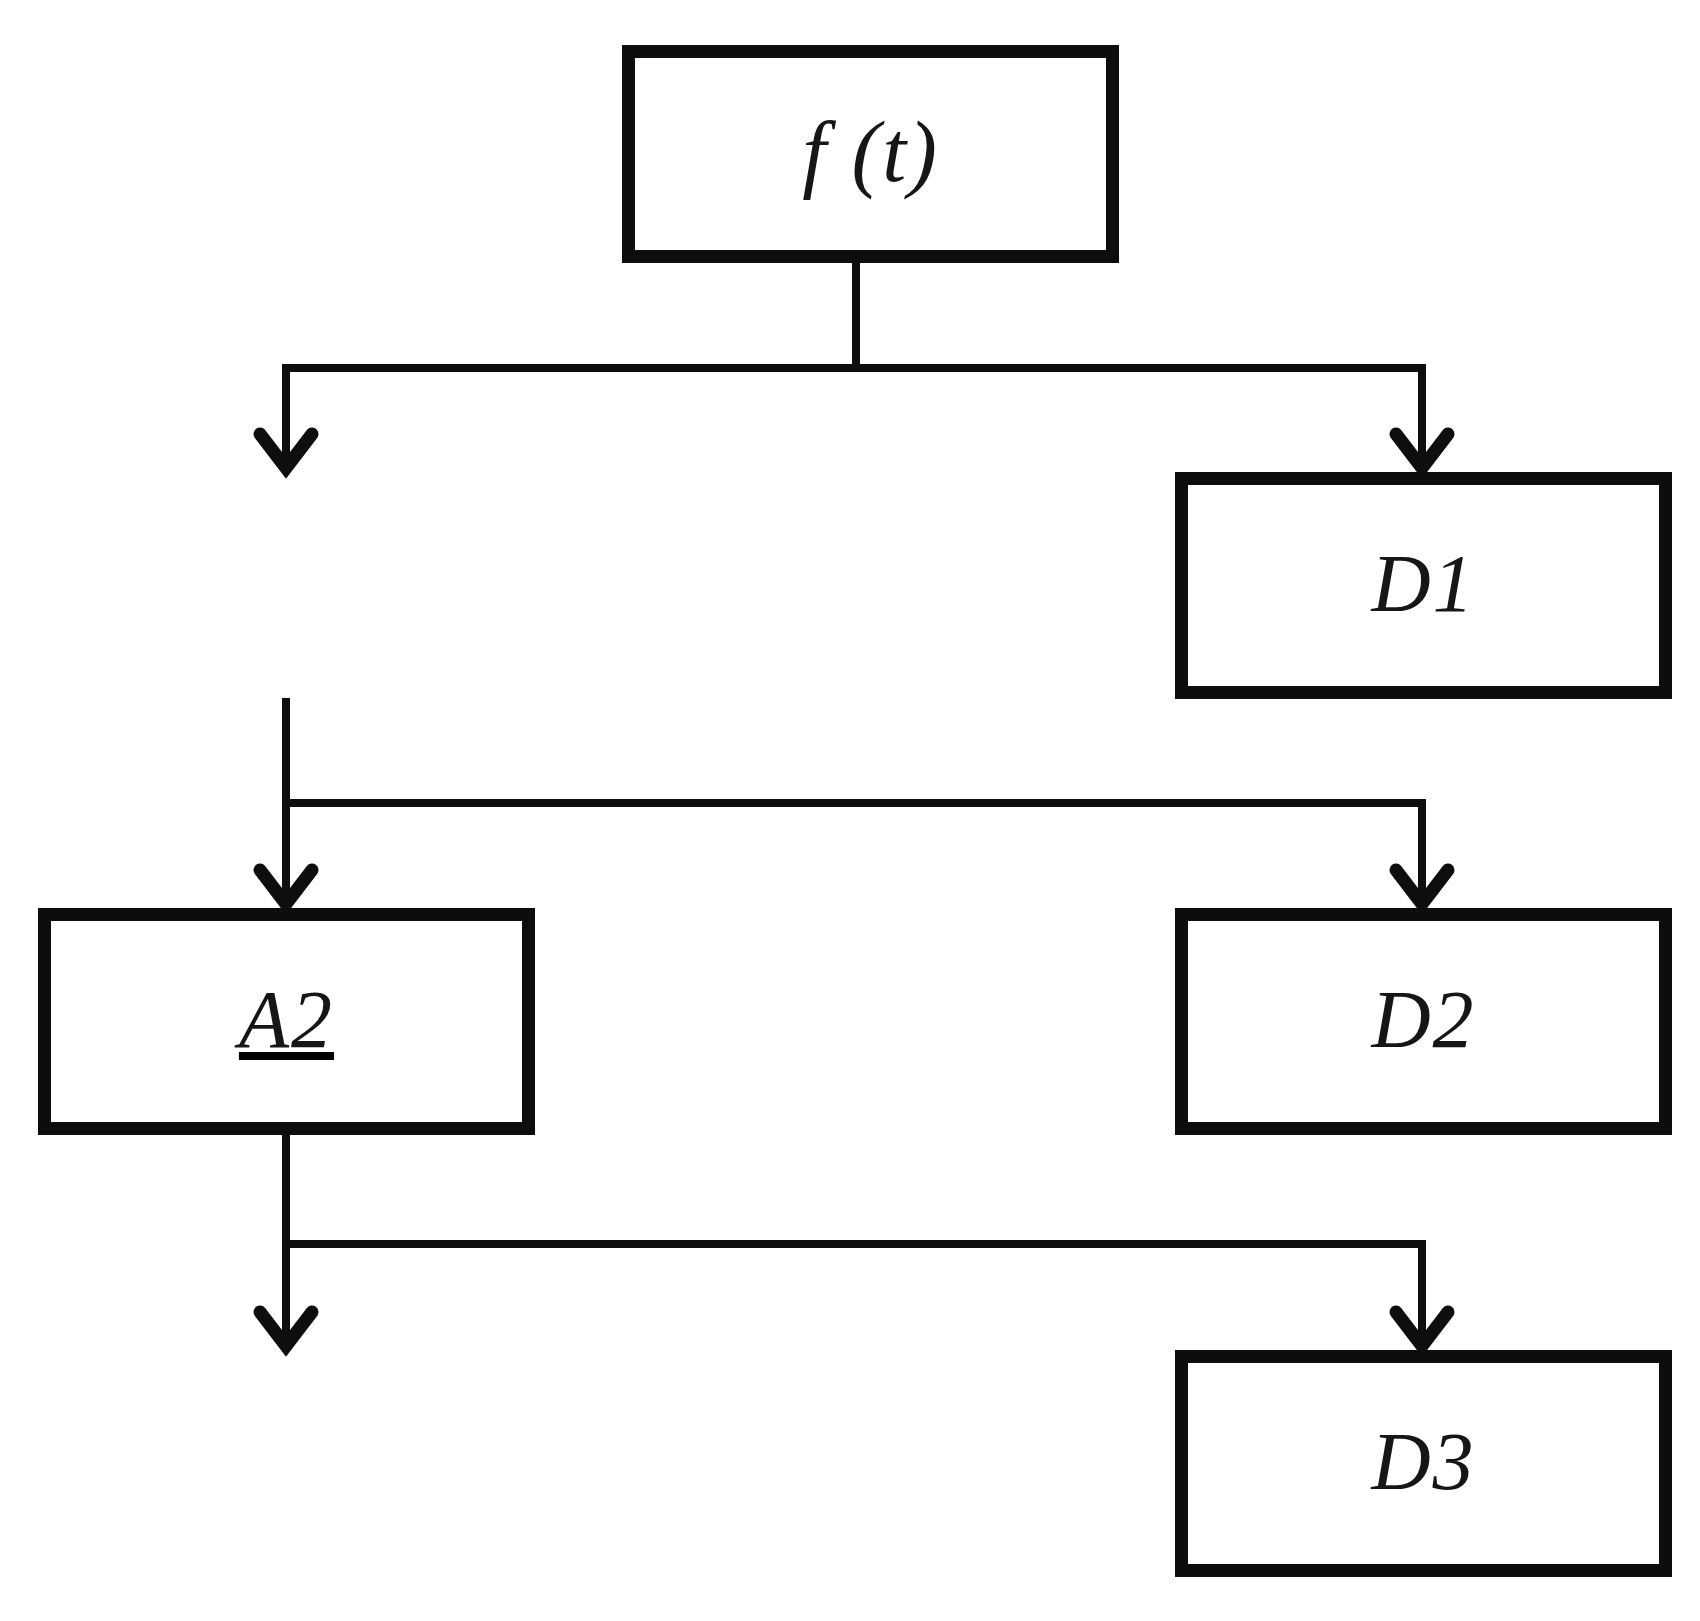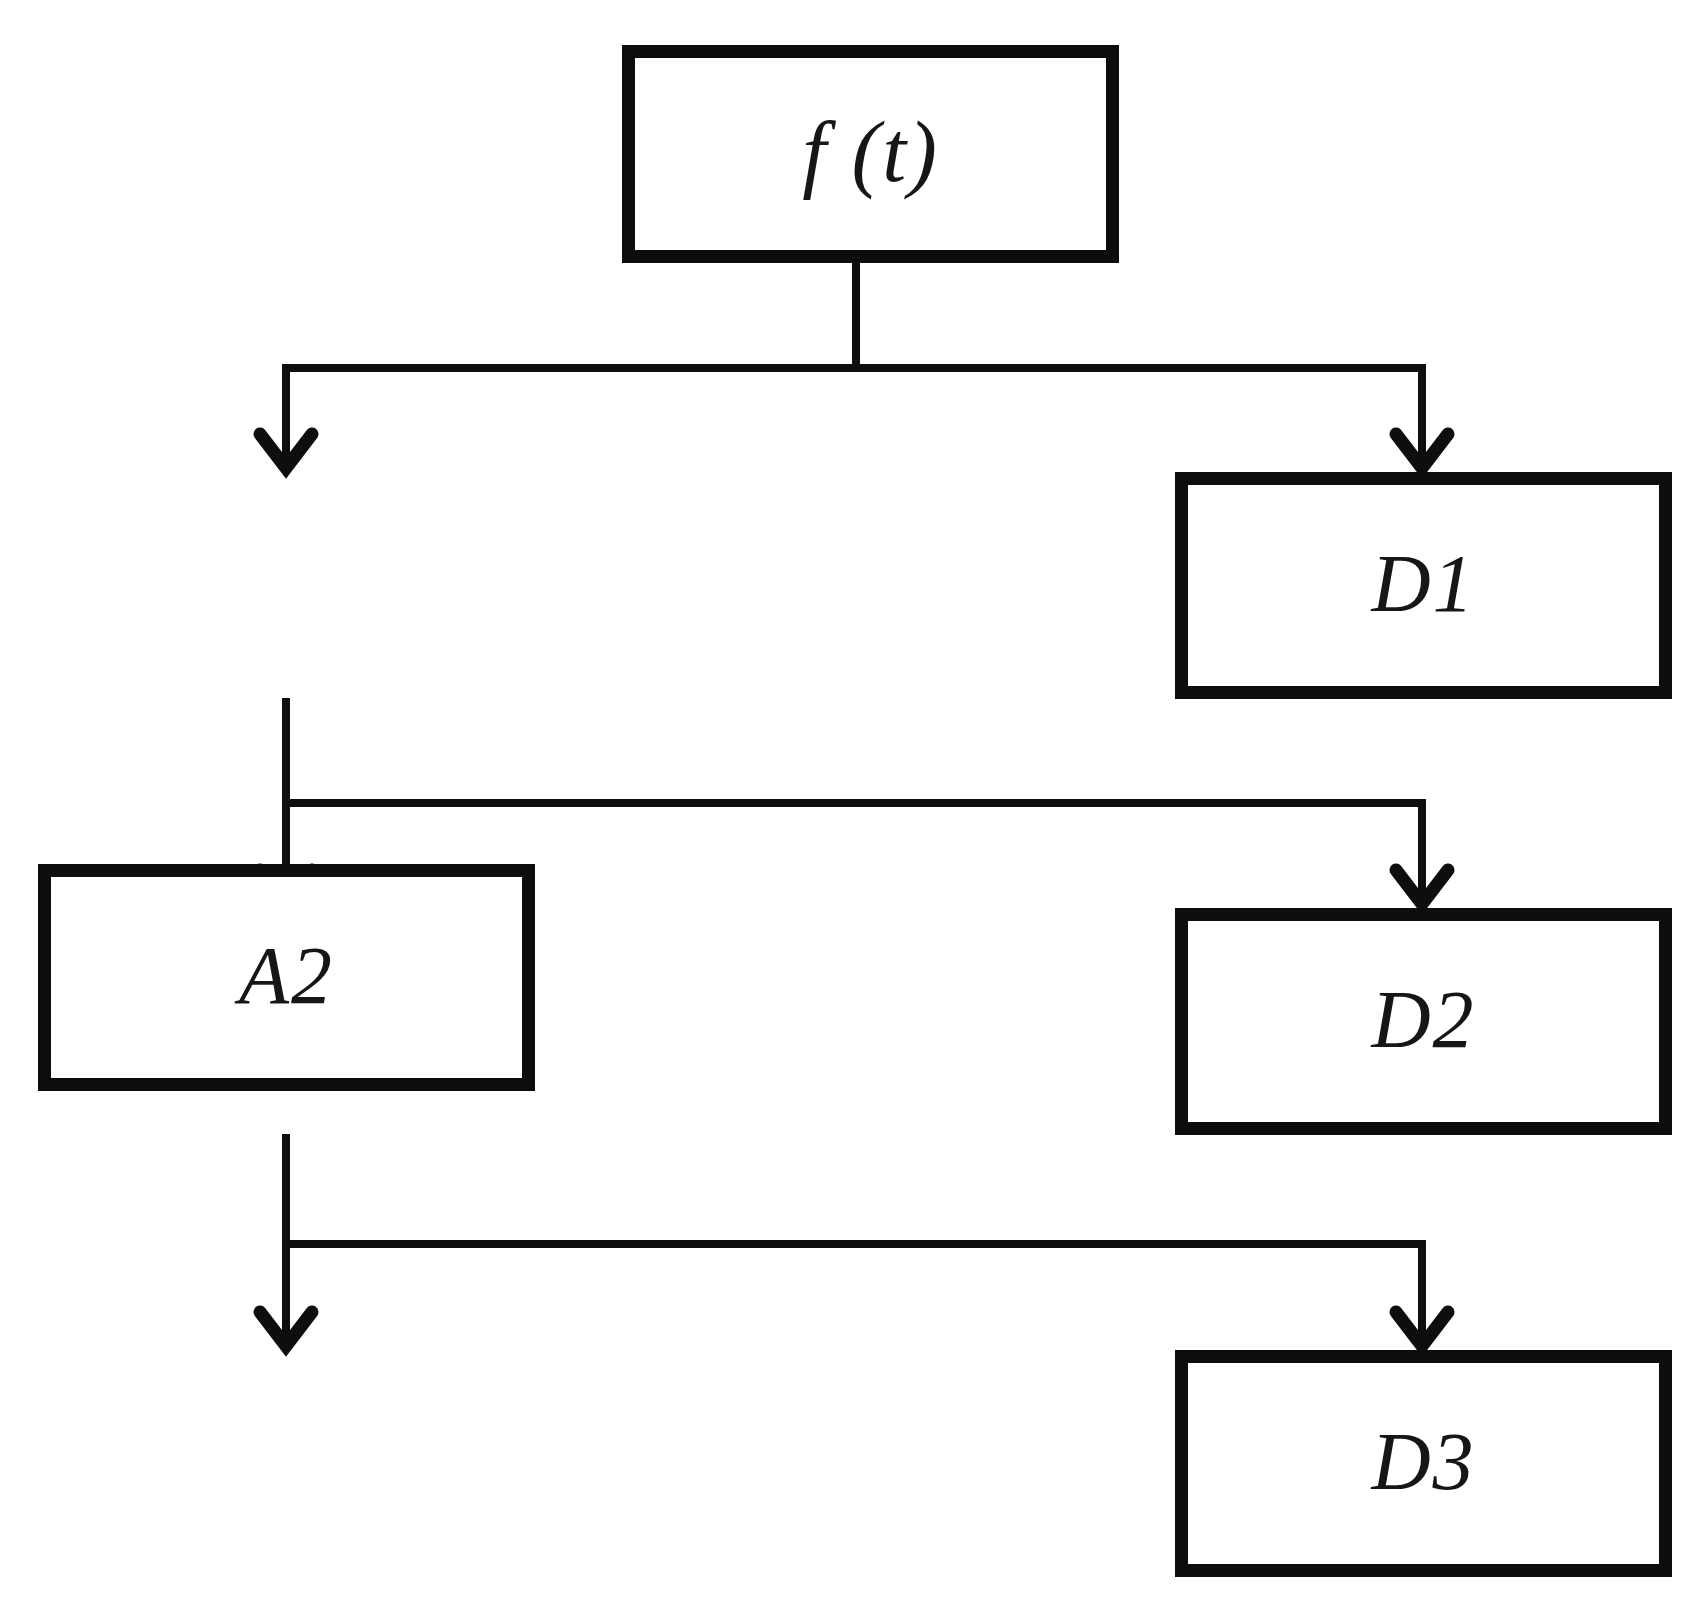--- a/index.html
+++ b/index.html
@@ -51,21 +51,21 @@
     transform: translateY(-2px);
   }
   .node-ft {
     left: 608px; top: 45px; width: 497px; height: 218px; margin-left: 14px;
   }
   .node-ft .label {
     font-size: 86px;
   }
   .node-a1 { left: 38px;   top: 472px;  width: 497px; height: 227px; }
   .node-d1 { left: 1175px; top: 472px;  width: 497px; height: 227px; }
-  .node-a2 { left: 38px;   top: 864px;  width: 497px; height: 227px; }
+  .node-a2 { left: 38px;   top: 908px;  width: 497px; height: 227px; text-decoration: underline; }
   .node-d2 { left: 1175px; top: 908px;  width: 497px; height: 227px; }
   .node-a3 { left: 38px;   top: 1350px; width: 497px; height: 227px; }
   .node-d3 { left: 1175px; top: 1350px; width: 497px; height: 227px; }
 </style>
 </head>
 <body>
 
 <div class="stage">
 
   <svg class="connectors" viewBox="0 0 1700 1621" aria-hidden="true">

